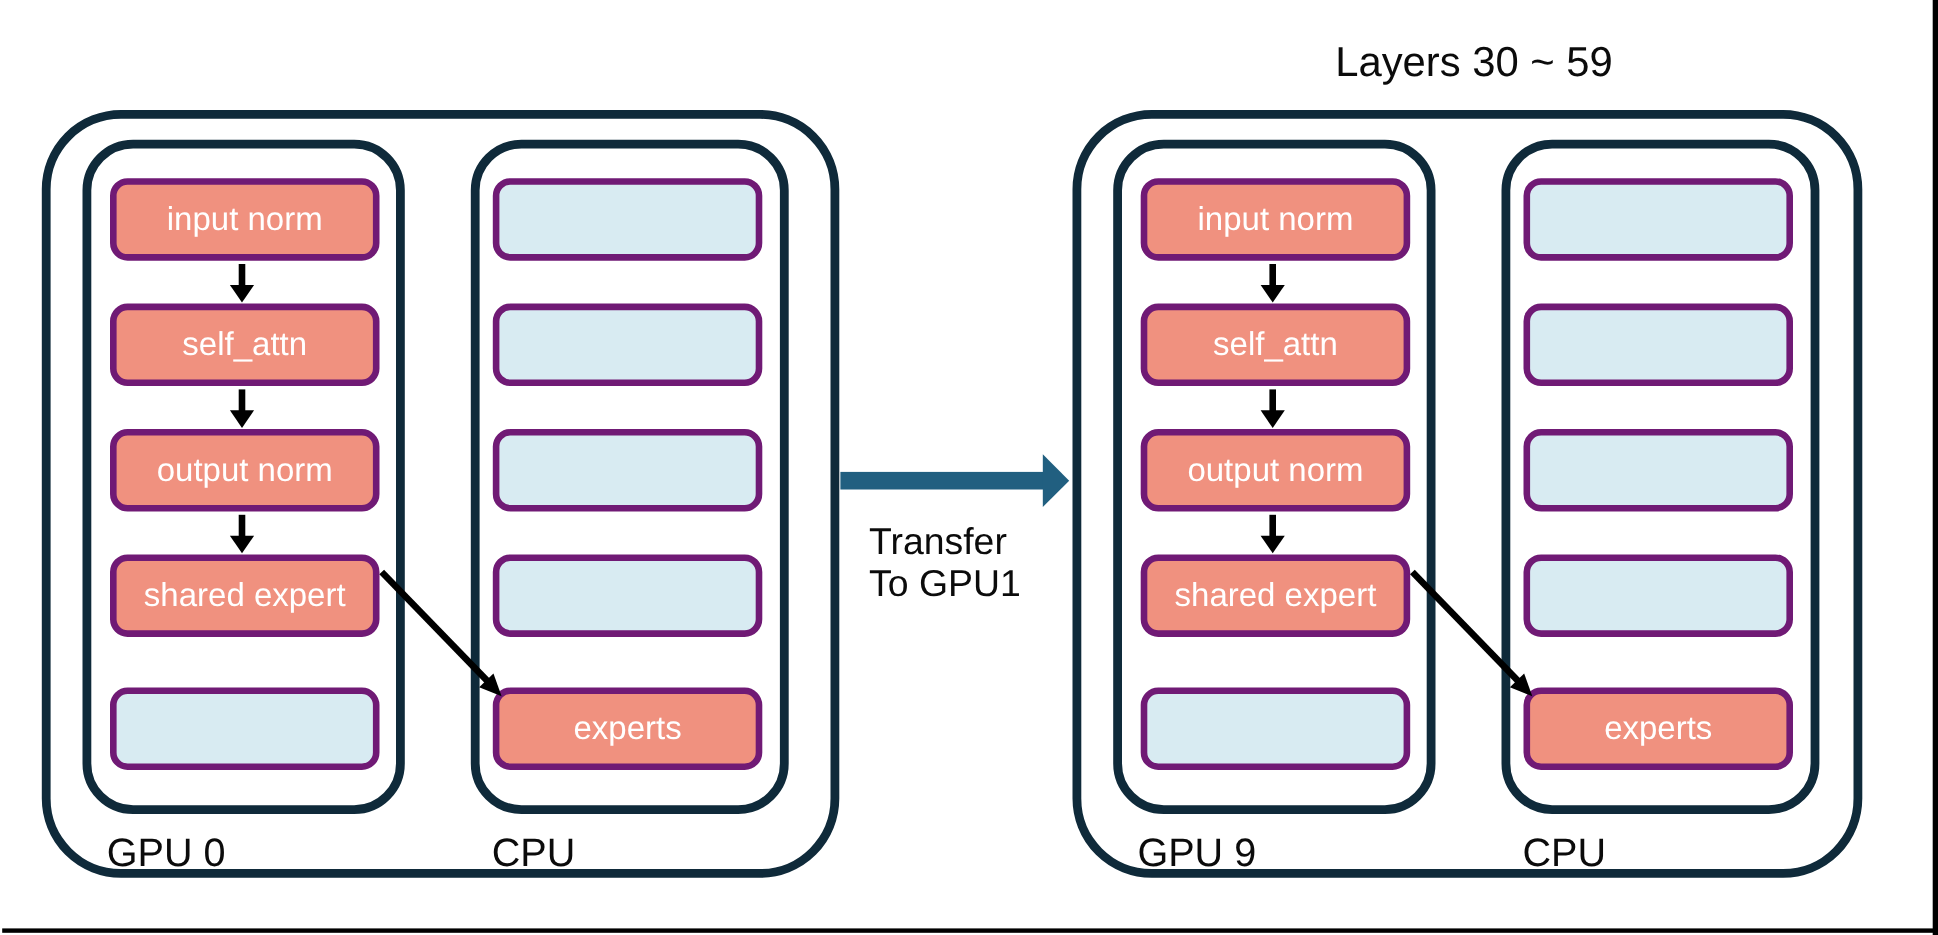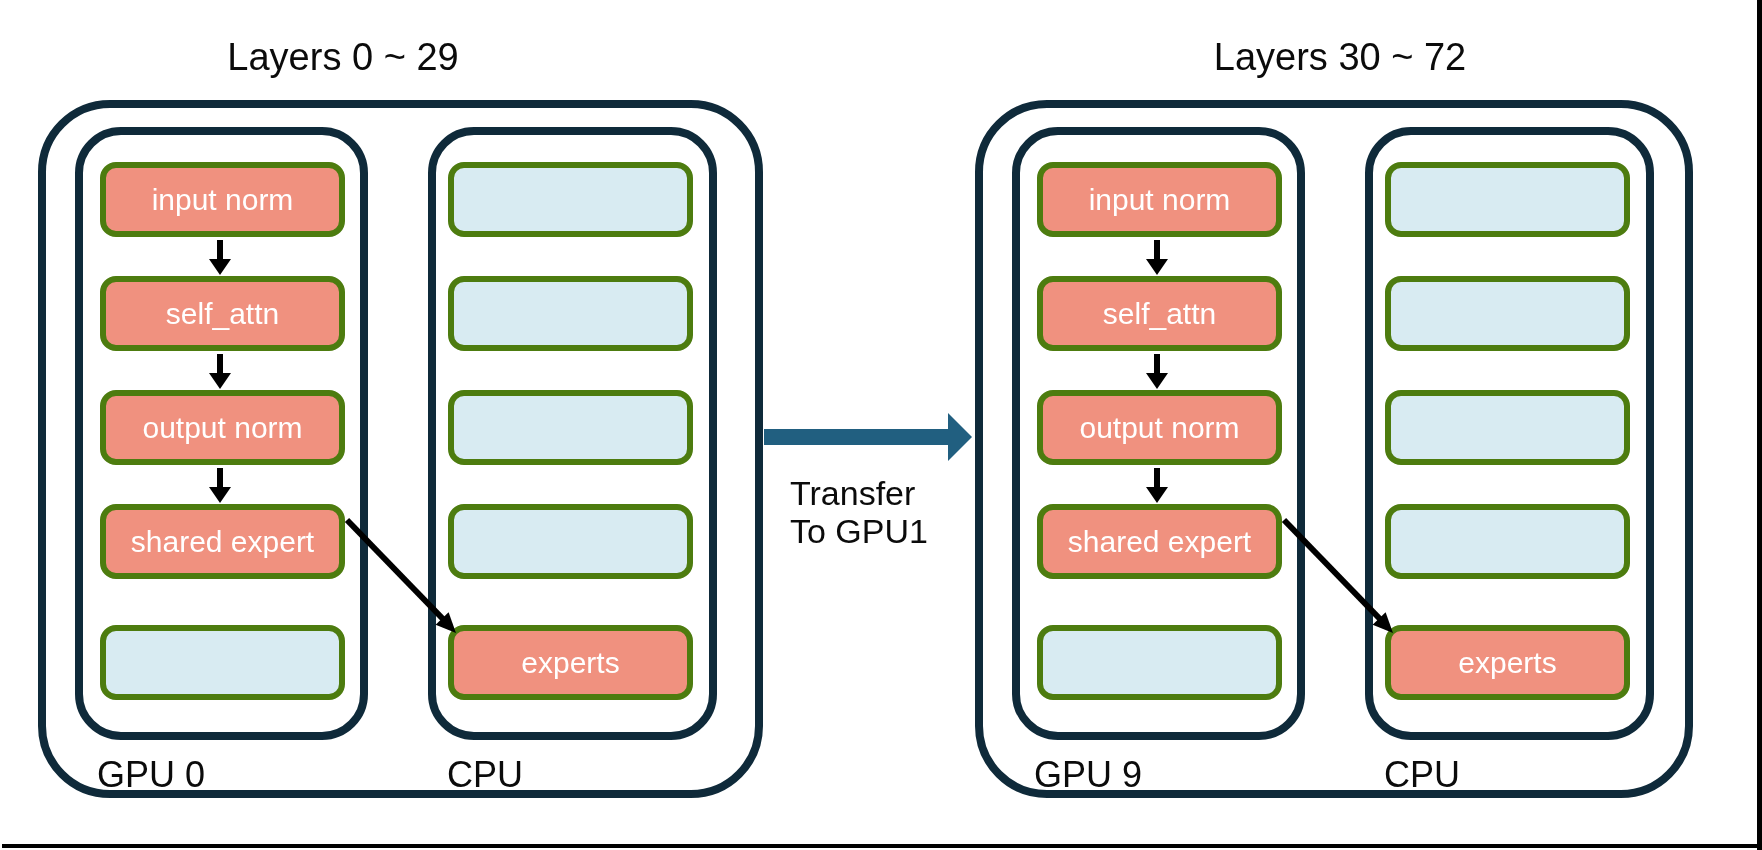--- a/index.html
+++ b/index.html
@@ -40,21 +40,21 @@
     height: 613px;
     border: 8px solid #0f2a3a;
     border-radius: 46px;
     box-sizing: border-box;
     background: #ffffff;
   }
   .box {
     position: absolute;
     width: 245px;
     height: 75px;
-    border: 6px solid #4d7c0f;
+    border: 6px solid #701a75;
     border-radius: 16px;
     box-sizing: border-box;
     display: flex;
     align-items: center;
     justify-content: center;
     font-size: 30px;
     color: #ffffff;
     white-space: nowrap;
   }
   .box.module { background: #f0917f; }
@@ -93,42 +93,41 @@
     width: 5px;
     height: 850px;
     background: #000000;
   }
 </style>
 </head>
 <body>
 
 <div class="canvas">
 
-  <div class="group-title" style="left:143px">Layers 0 ~ 29</div>
 
   <div class="outer-rect" style="left:38px;width:725px"></div>
   <div class="column-rect" style="left:75px;width:293px"></div>
   <div class="column-rect" style="left:428px;width:289px"></div>
 
   <div class="box module" style="left:100px;top:162px">input norm</div>
   <div class="box module" style="left:100px;top:276px">self_attn</div>
   <div class="box module" style="left:100px;top:390px">output norm</div>
   <div class="box module" style="left:100px;top:504px">shared expert</div>
   <div class="box empty" style="left:100px;top:625px"></div>
 
   <div class="box empty" style="left:448px;top:162px"></div>
   <div class="box empty" style="left:448px;top:276px"></div>
   <div class="box empty" style="left:448px;top:390px"></div>
   <div class="box empty" style="left:448px;top:504px"></div>
   <div class="box module" style="left:448px;top:625px">experts</div>
 
   <div class="hw-label" style="left:97px">GPU 0</div>
   <div class="hw-label" style="left:447px">CPU</div>
 
-  <div class="group-title" style="left:1140px">Layers 30 ~ 72</div>
+  <div class="group-title" style="left:1140px">Layers 30 ~ 59</div>
 
   <div class="outer-rect" style="left:975px;width:718px"></div>
   <div class="column-rect" style="left:1012px;width:293px"></div>
   <div class="column-rect" style="left:1365px;width:289px"></div>
 
   <div class="box module" style="left:1037px;top:162px">input norm</div>
   <div class="box module" style="left:1037px;top:276px">self_attn</div>
   <div class="box module" style="left:1037px;top:390px">output norm</div>
   <div class="box module" style="left:1037px;top:504px">shared expert</div>
   <div class="box empty" style="left:1037px;top:625px"></div>

